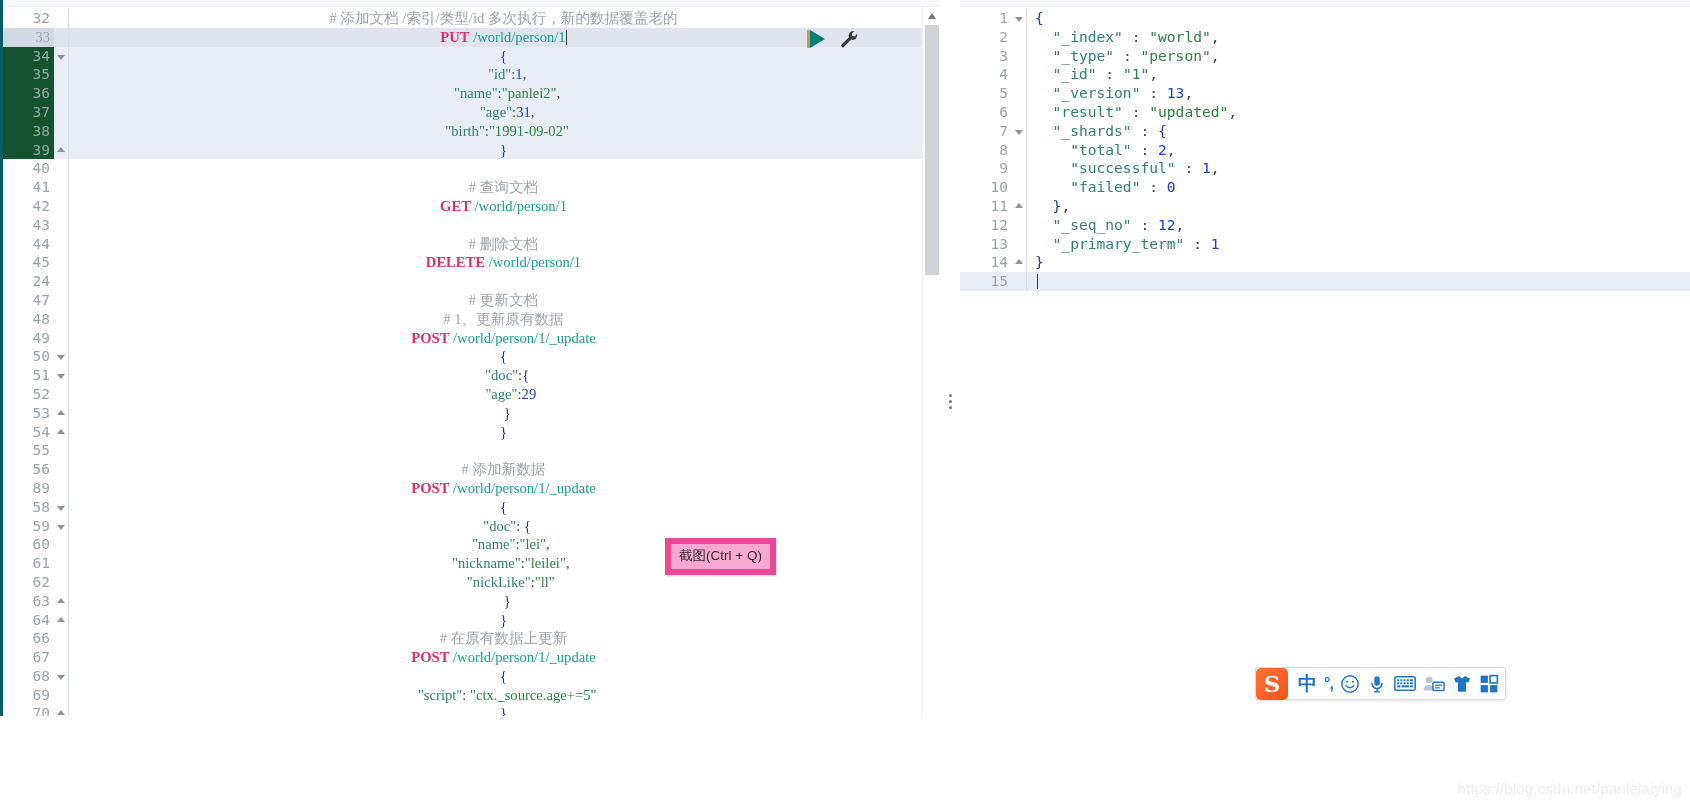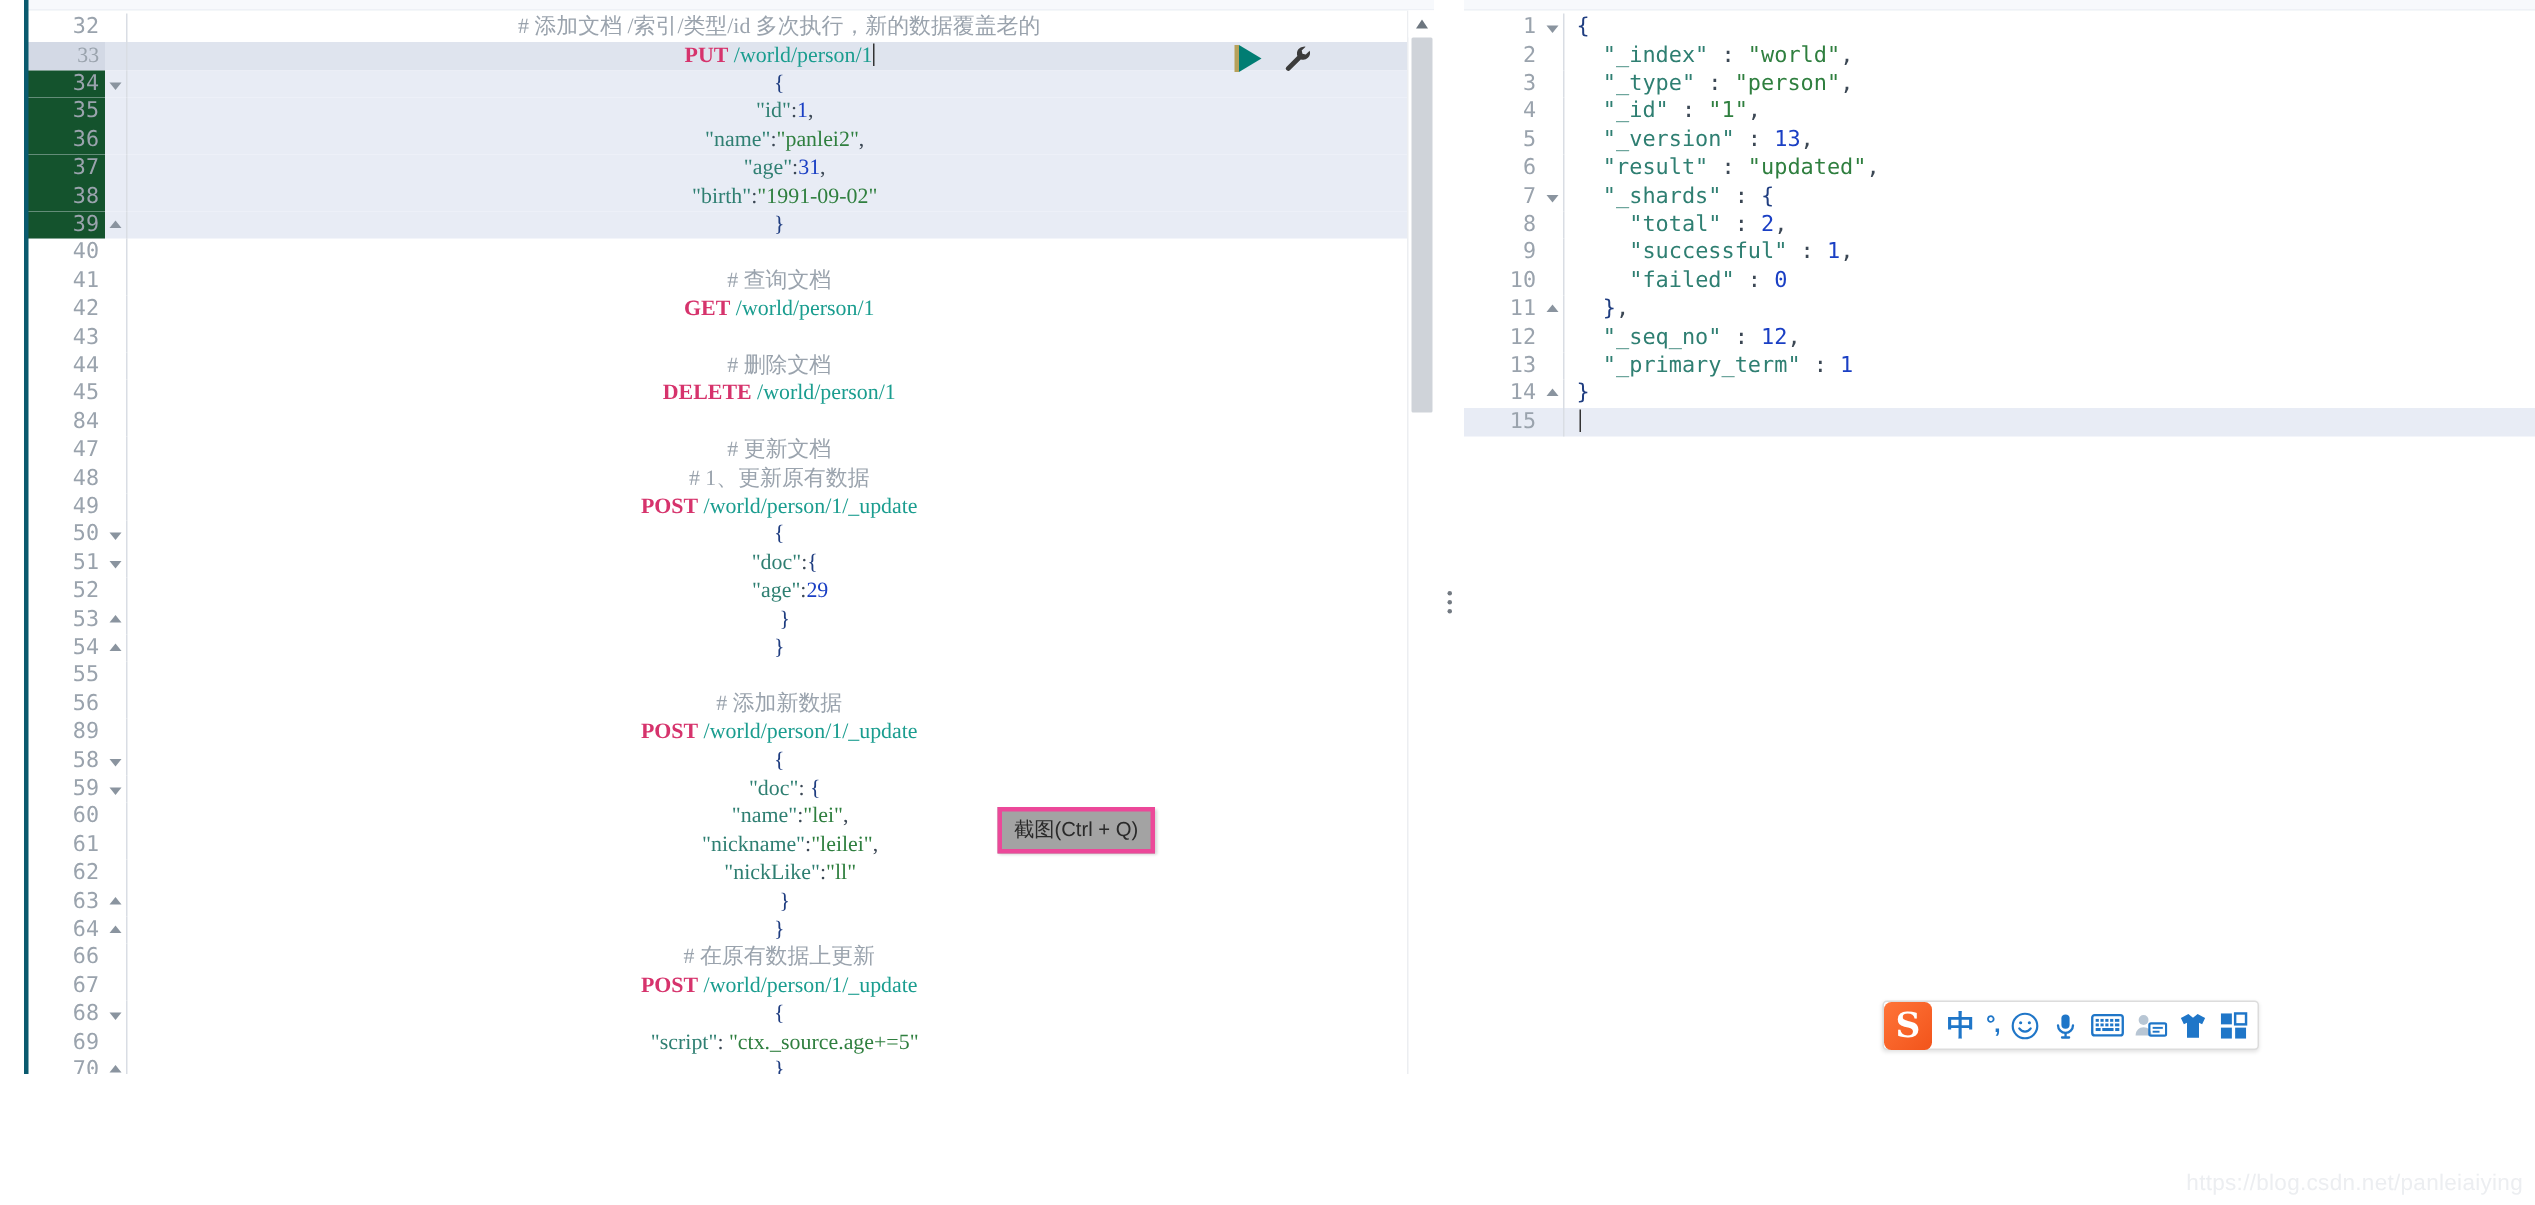--- a/index.html
+++ b/index.html
@@ -18,21 +18,20 @@
   }
 
   
   .editor-pane {
     position: relative;
     width: 940px;
     height: 716px;
     background: #ffffff;
     overflow: hidden;
     flex: 0 0 940px;
-    margin-left: 16px;
   }
   .left-accent {
     position: absolute;
     left: 0; top: 0;
     width: 3px; height: 803px;
     background: #0a5a6e;
     z-index: 6;
   }
   .top-strip {
     position: absolute;
@@ -279,22 +278,22 @@
     width: 1px; height: 15px;
     background: #333;
     vertical-align: -3px;
     margin-left: 2px;
   }
 
   
   .tooltip {
     position: absolute;
     left: 665px; top: 538px;
-    background: #a3a3a3;
-    border: 3px solid #ec4899;
+    background: #f9a8d4;
+    border: 6px solid #ec4899;
     box-shadow: 1px 1px 2px rgba(0,0,0,0.18);
     padding: 3px 8px 4px 8px;
     font-family: "Liberation Sans", sans-serif;
     font-size: 13.5px;
     color: #2a2a2a;
     z-index: 30;
     white-space: nowrap;
   }
 
   
@@ -369,21 +368,21 @@
           <div class="line sel"><div class="ln">36</div><div class="fold"></div><div class="gutter-sep"></div><div class="code"><span class="t-punct">  </span><span class="t-key">"name"</span><span class="t-punct">:</span><span class="t-string">"panlei2"</span><span class="t-punct">,</span></div></div>
           <div class="line sel"><div class="ln">37</div><div class="fold"></div><div class="gutter-sep"></div><div class="code"><span class="t-punct">  </span><span class="t-key">"age"</span><span class="t-punct">:</span><span class="t-num">31</span><span class="t-punct">,</span></div></div>
           <div class="line sel"><div class="ln">38</div><div class="fold"></div><div class="gutter-sep"></div><div class="code"><span class="t-punct">  </span><span class="t-key">"birth"</span><span class="t-punct">:</span><span class="t-string">"1991-09-02"</span></div></div>
           <div class="line sel"><div class="ln">39</div><div class="fold up"><i></i></div><div class="gutter-sep"></div><div class="code"><span class="t-brace">}</span></div></div>
           <div class="line"><div class="ln">40</div><div class="fold"></div><div class="gutter-sep"></div><div class="code"></div></div>
           <div class="line"><div class="ln">41</div><div class="fold"></div><div class="gutter-sep"></div><div class="code"><span class="t-comment"># 查询文档</span></div></div>
           <div class="line"><div class="ln">42</div><div class="fold"></div><div class="gutter-sep"></div><div class="code"><span class="t-method">GET</span><span class="t-punct"> </span><span class="t-url">/world/person/1</span></div></div>
           <div class="line"><div class="ln">43</div><div class="fold"></div><div class="gutter-sep"></div><div class="code"></div></div>
           <div class="line"><div class="ln">44</div><div class="fold"></div><div class="gutter-sep"></div><div class="code"><span class="t-comment"># 删除文档</span></div></div>
           <div class="line"><div class="ln">45</div><div class="fold"></div><div class="gutter-sep"></div><div class="code"><span class="t-method">DELETE</span><span class="t-punct"> </span><span class="t-url">/world/person/1</span></div></div>
-          <div class="line"><div class="ln">84</div><div class="fold"></div><div class="gutter-sep"></div><div class="code"></div></div>
+          <div class="line"><div class="ln">24</div><div class="fold"></div><div class="gutter-sep"></div><div class="code"></div></div>
           <div class="line"><div class="ln">47</div><div class="fold"></div><div class="gutter-sep"></div><div class="code"><span class="t-comment"># 更新文档</span></div></div>
           <div class="line"><div class="ln">48</div><div class="fold"></div><div class="gutter-sep"></div><div class="code"><span class="t-comment"># 1、更新原有数据</span></div></div>
           <div class="line"><div class="ln">49</div><div class="fold"></div><div class="gutter-sep"></div><div class="code"><span class="t-method">POST</span><span class="t-punct"> </span><span class="t-url">/world/person/1/_update</span></div></div>
           <div class="line"><div class="ln">50</div><div class="fold down"><i></i></div><div class="gutter-sep"></div><div class="code"><span class="t-brace">{</span></div></div>
           <div class="line"><div class="ln">51</div><div class="fold down"><i></i></div><div class="gutter-sep"></div><div class="code"><span class="t-punct">  </span><span class="t-key">"doc"</span><span class="t-punct">:</span><span class="t-brace">{</span></div></div>
           <div class="line"><div class="ln">52</div><div class="fold"></div><div class="gutter-sep"></div><div class="code"><span class="t-punct">    </span><span class="t-key">"age"</span><span class="t-punct">:</span><span class="t-num">29</span></div></div>
           <div class="line"><div class="ln">53</div><div class="fold up"><i></i></div><div class="gutter-sep"></div><div class="code"><span class="t-punct">  </span><span class="t-brace">}</span></div></div>
           <div class="line"><div class="ln">54</div><div class="fold up"><i></i></div><div class="gutter-sep"></div><div class="code"><span class="t-brace">}</span></div></div>
           <div class="line"><div class="ln">55</div><div class="fold"></div><div class="gutter-sep"></div><div class="code"></div></div>
           <div class="line"><div class="ln">56</div><div class="fold"></div><div class="gutter-sep"></div><div class="code"><span class="t-comment"># 添加新数据</span></div></div>

